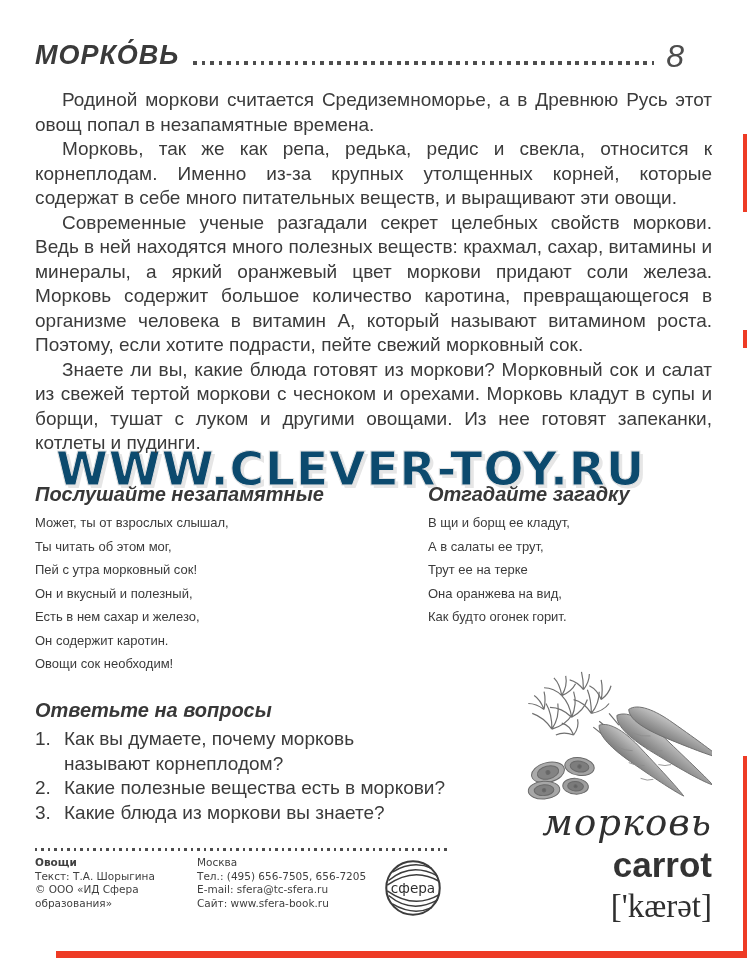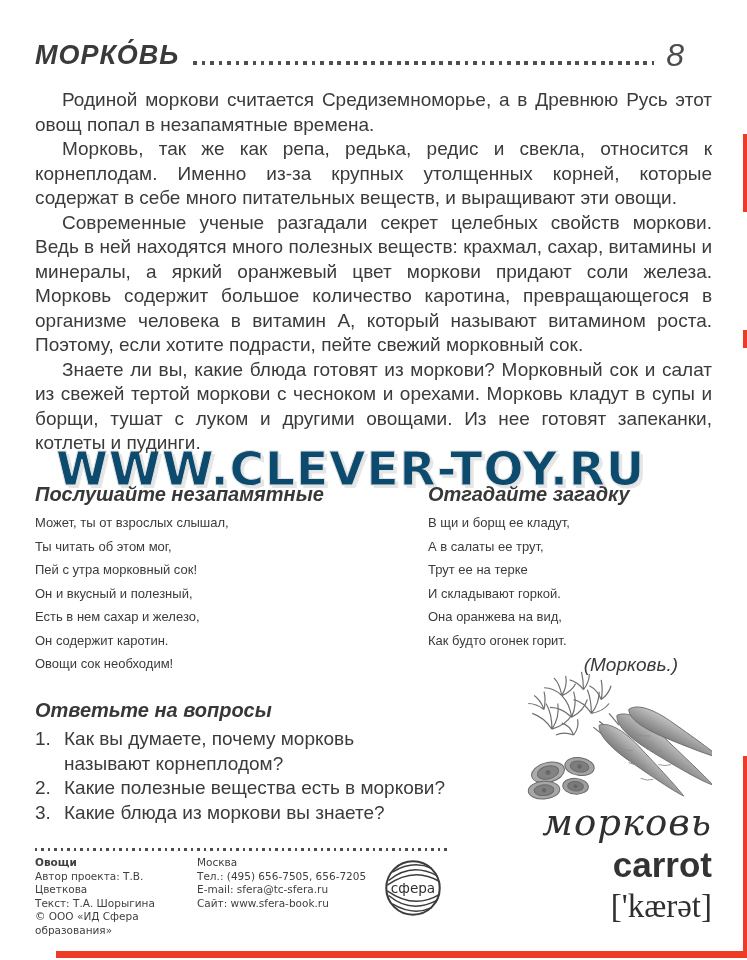--- a/index.html
+++ b/index.html
@@ -18,21 +18,21 @@
   }
   
   .red-mark { position:absolute; background:#ee3b25; z-index:3; }
   .red-v1 { left:743px; top:134px; width:4px; height:78px; }
   .red-v2 { left:743px; top:330px; width:4px; height:18px; }
   .red-v3 { left:743px; top:756px; width:4px; height:202px; }
   .red-b  { left:56px;  top:951px; width:691px; height:7px; }
   
   .header {
     position:absolute; left:35px; top:40px; width:679px; z-index:1;
-    display:flex; align-items:flex-start;
+    display:flex; align-items:center;
   }
   .title {
     margin:0; font-size:27px; font-weight:700; font-style:italic;
     letter-spacing:1px; color:#3a3a3a; white-space:nowrap;
   }
   .leader {
     flex:1; height:4px; margin:0 12px 6px 14px; align-self:flex-end;
     background:repeating-linear-gradient(90deg,#4e4e4e 0 3.5px,transparent 3.5px 8.5px);
   }
   .pagenum {
@@ -129,24 +129,22 @@
     <div class="vline">Есть в нем сахар и железо,</div>
     <div class="vline">Он содержит каротин.</div>
     <div class="vline">Овощи сок необходим!</div>
   </section>
 
   <section class="riddle">
     <h2 class="sec-h">Отгадайте загадку</h2>
     <div class="vline">В щи и борщ ее кладут,</div>
     <div class="vline">А в салаты ее трут,</div>
     <div class="vline">Трут ее на терке</div>
-    <div class="vline">И складывают горкой.</div>
     <div class="vline">Она оранжева на вид,</div>
     <div class="vline">Как будто огонек горит.</div>
-    <div class="riddle-answer">(Морковь.)</div>
   </section>
 
   <section class="questions">
     <h2 class="sec-h">Ответьте на вопросы</h2>
     <div class="q-item">
       <span class="q-num">1.</span>
       <span class="q-text q-text-narrow">Как вы думаете, почему морковь называют корнеплодом?</span>
     </div>
     <div class="q-item">
       <span class="q-num">2.</span>
@@ -214,21 +212,20 @@
       <div class="vocab-ru">морковь</div>
       <div class="vocab-en">carrot</div>
       <div class="vocab-ipa">['kærət]</div>
     </figcaption>
   </figure>
 
   <footer class="footer">
     <div class="footer-rule"></div>
     <div class="f-col1">
       <div class="f-bold">Овощи</div>
-      <div>Автор проекта: Т.В. Цветкова</div>
       <div>Текст: Т.А. Шорыгина</div>
       <div>© ООО «ИД Сфера образования»</div>
     </div>
     <div class="f-col2">
       <div>Москва</div>
       <div>Тел.: (495) 656-7505, 656-7205</div>
       <div>E-mail: sfera@tc-sfera.ru</div>
       <div>Сайт: www.sfera-book.ru</div>
     </div>
     <svg class="f-logo" width="60" height="60" viewBox="0 0 64 64">

